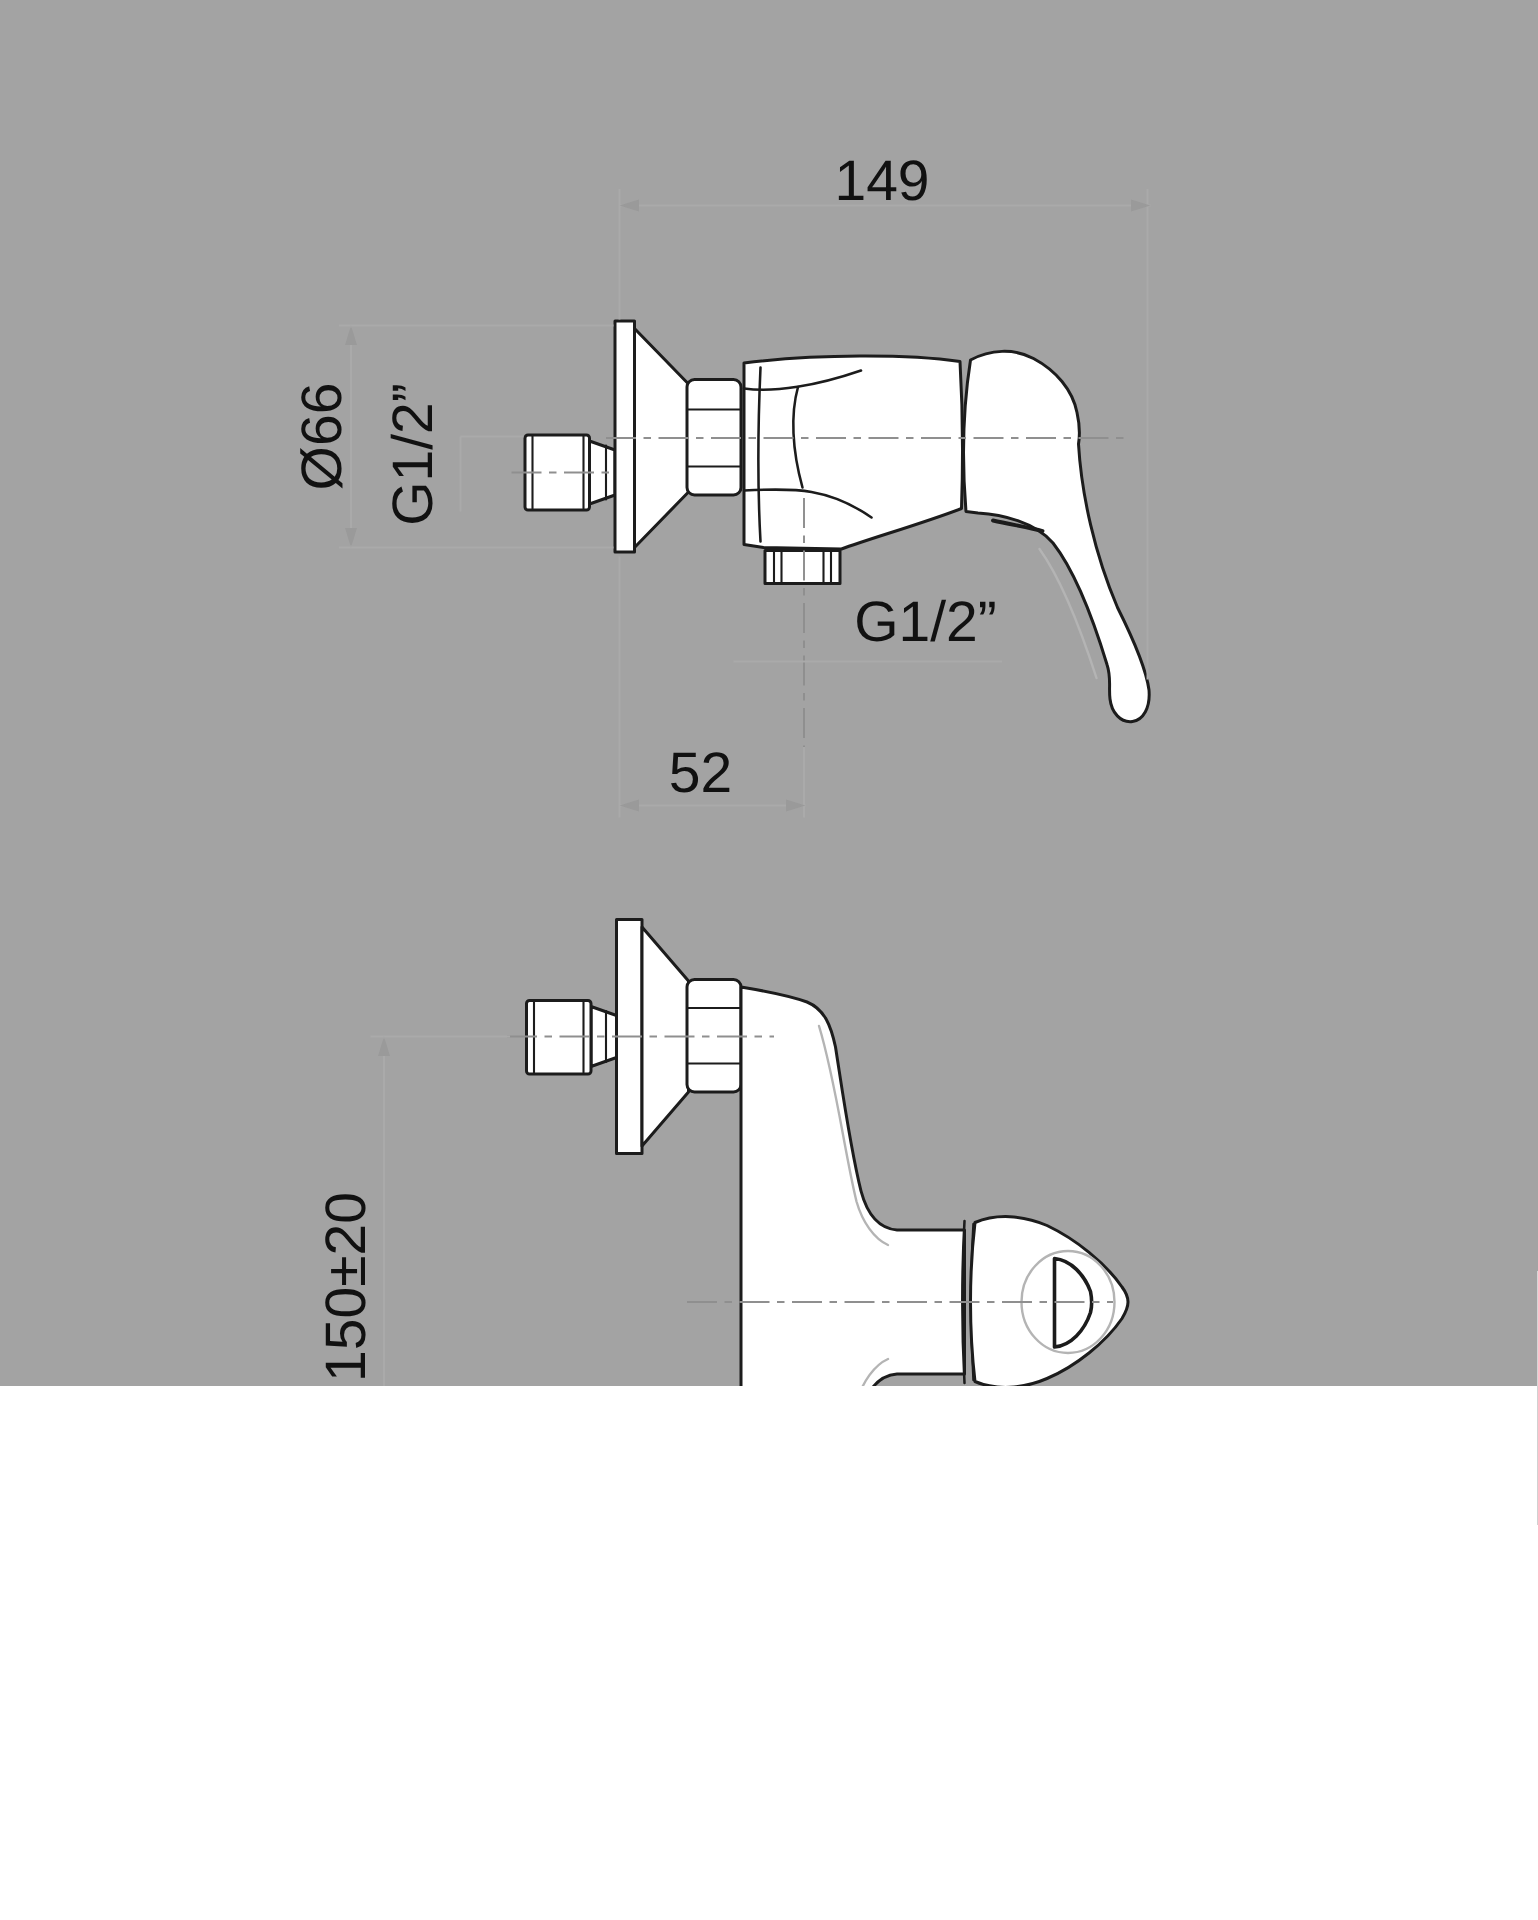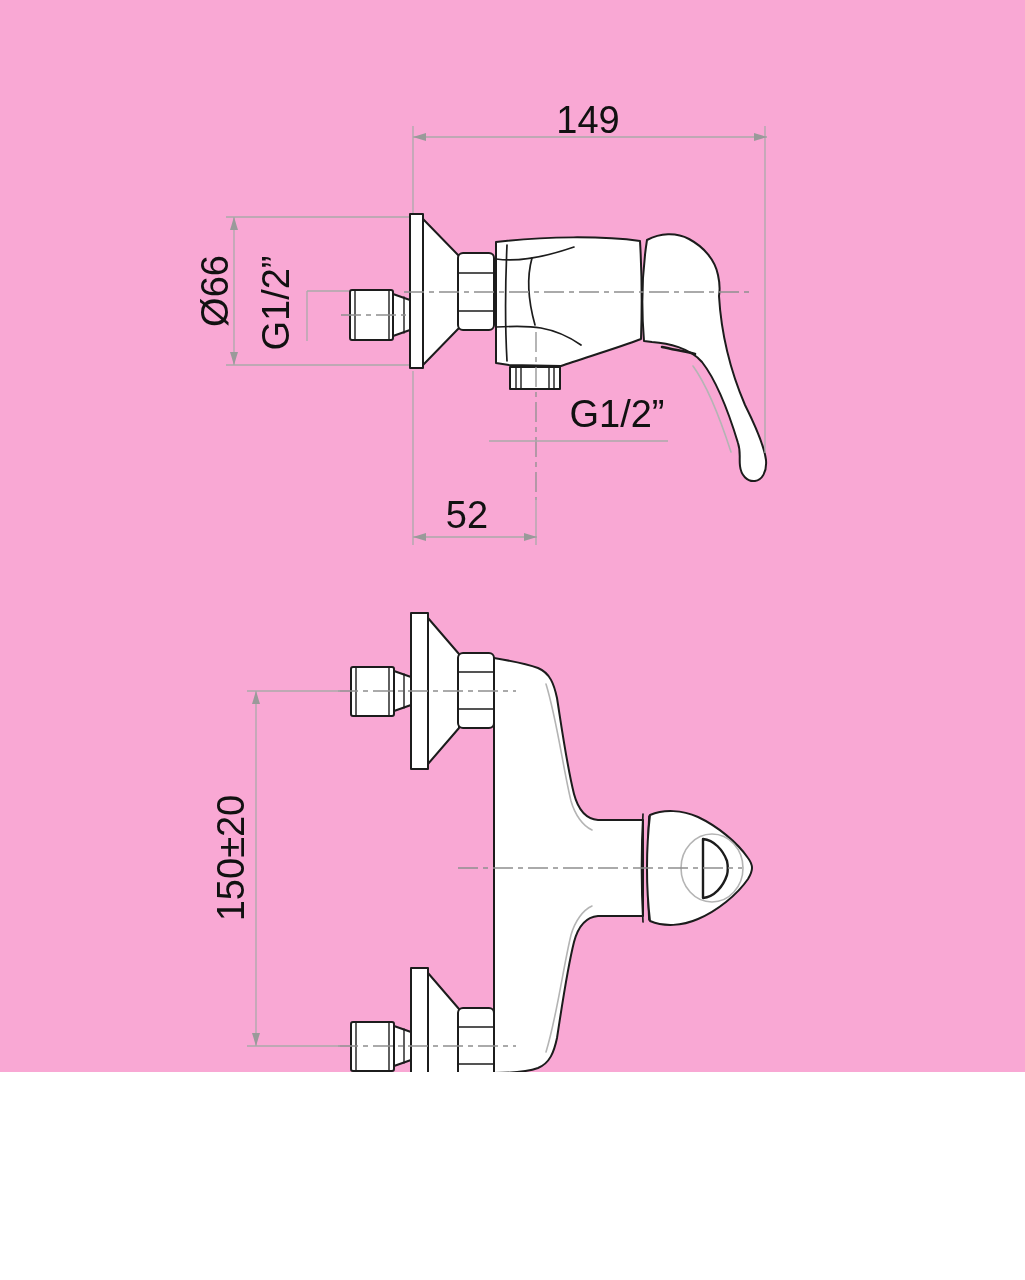--- a/index.html
+++ b/index.html
@@ -1,16 +1,16 @@
 <!DOCTYPE html>
 <html><head>
 <meta charset="utf-8">
 <style>
   html,body{margin:0;padding:0;background:#ffffff;}
-  .stage{width:1025px;height:1072px;background:#f9a8d4;position:relative;overflow:hidden;}
+  .stage{width:1025px;height:924px;background:#a3a3a3;position:relative;overflow:hidden;}
   svg{display:block;}
   .outline{fill:#ffffff;stroke:#1c1c1c;stroke-width:2;stroke-linejoin:round;stroke-linecap:round;}
   .detail{fill:none;stroke:#1c1c1c;stroke-width:1.7;stroke-linecap:round;}
   .thin{fill:none;stroke:#1c1c1c;stroke-width:1.4;stroke-linecap:round;}
   .thick{fill:none;stroke:#1c1c1c;stroke-width:2.6;stroke-linecap:round;}
   .accent{fill:none;stroke:#b4b4b4;stroke-width:1.6;stroke-linecap:round;}
   .cl{fill:none;stroke:#8f8f8f;stroke-width:1.3;stroke-dasharray:20 5 5 5;}
   .dim{fill:none;stroke:#aaaaaa;stroke-width:1.3;}
   .arrow{fill:#9a9a9a;stroke:none;}
   .lbl{fill:#111111;font-family:"Liberation Sans",sans-serif;font-size:38px;}

